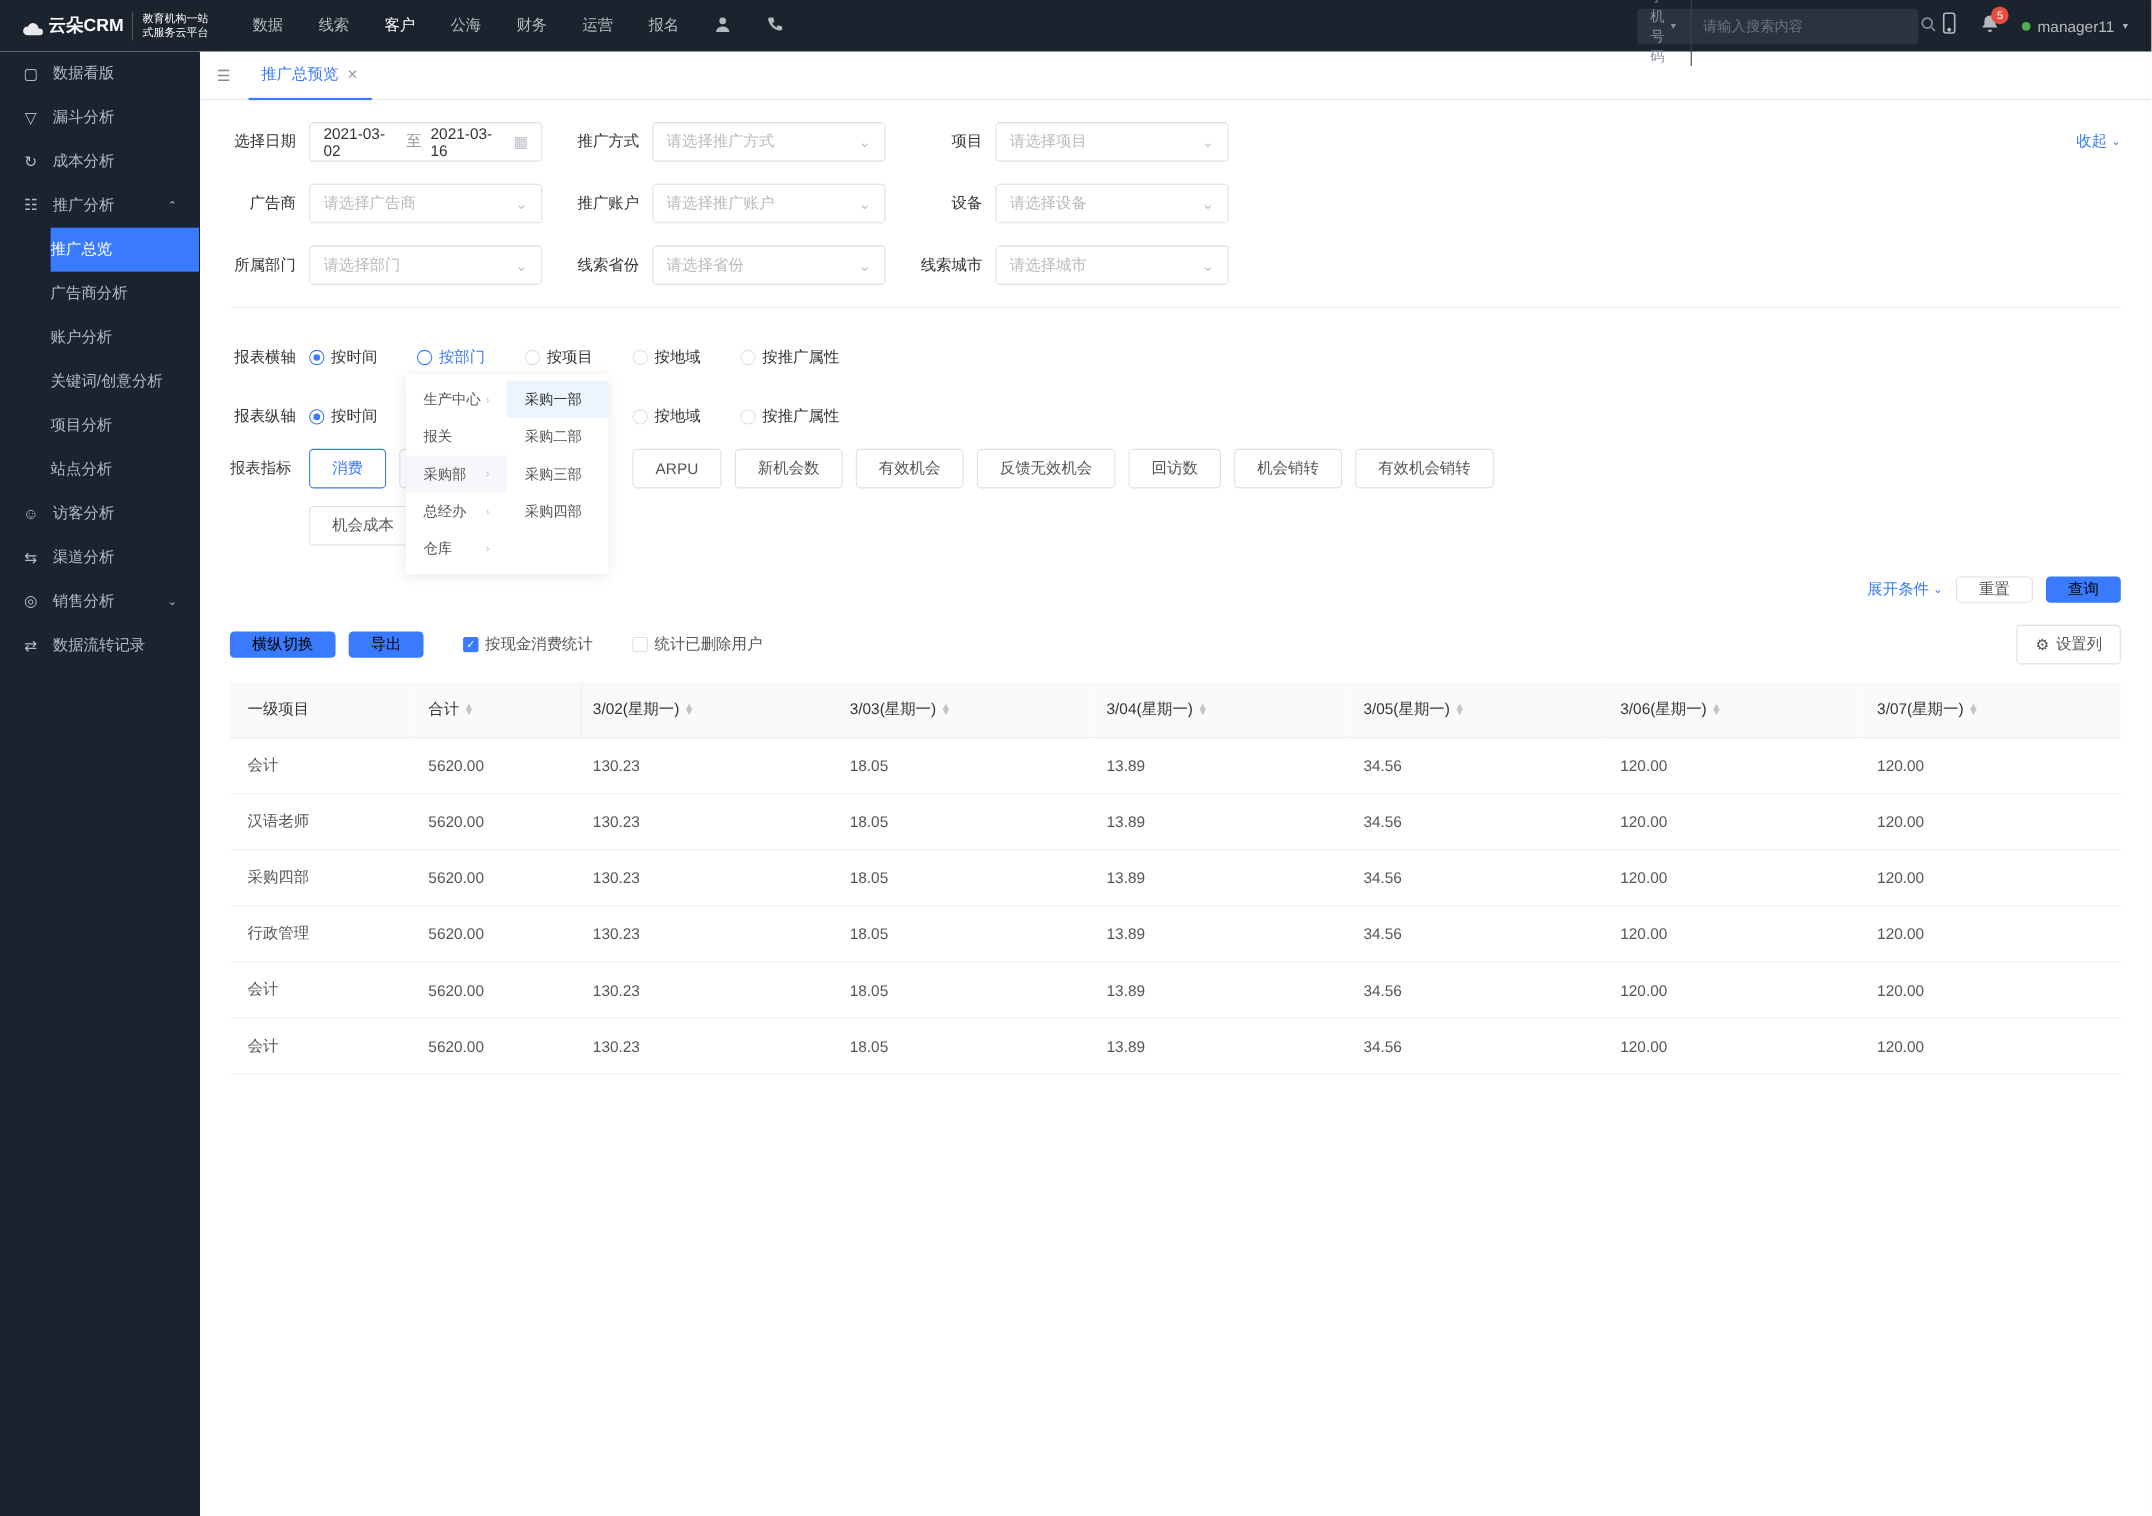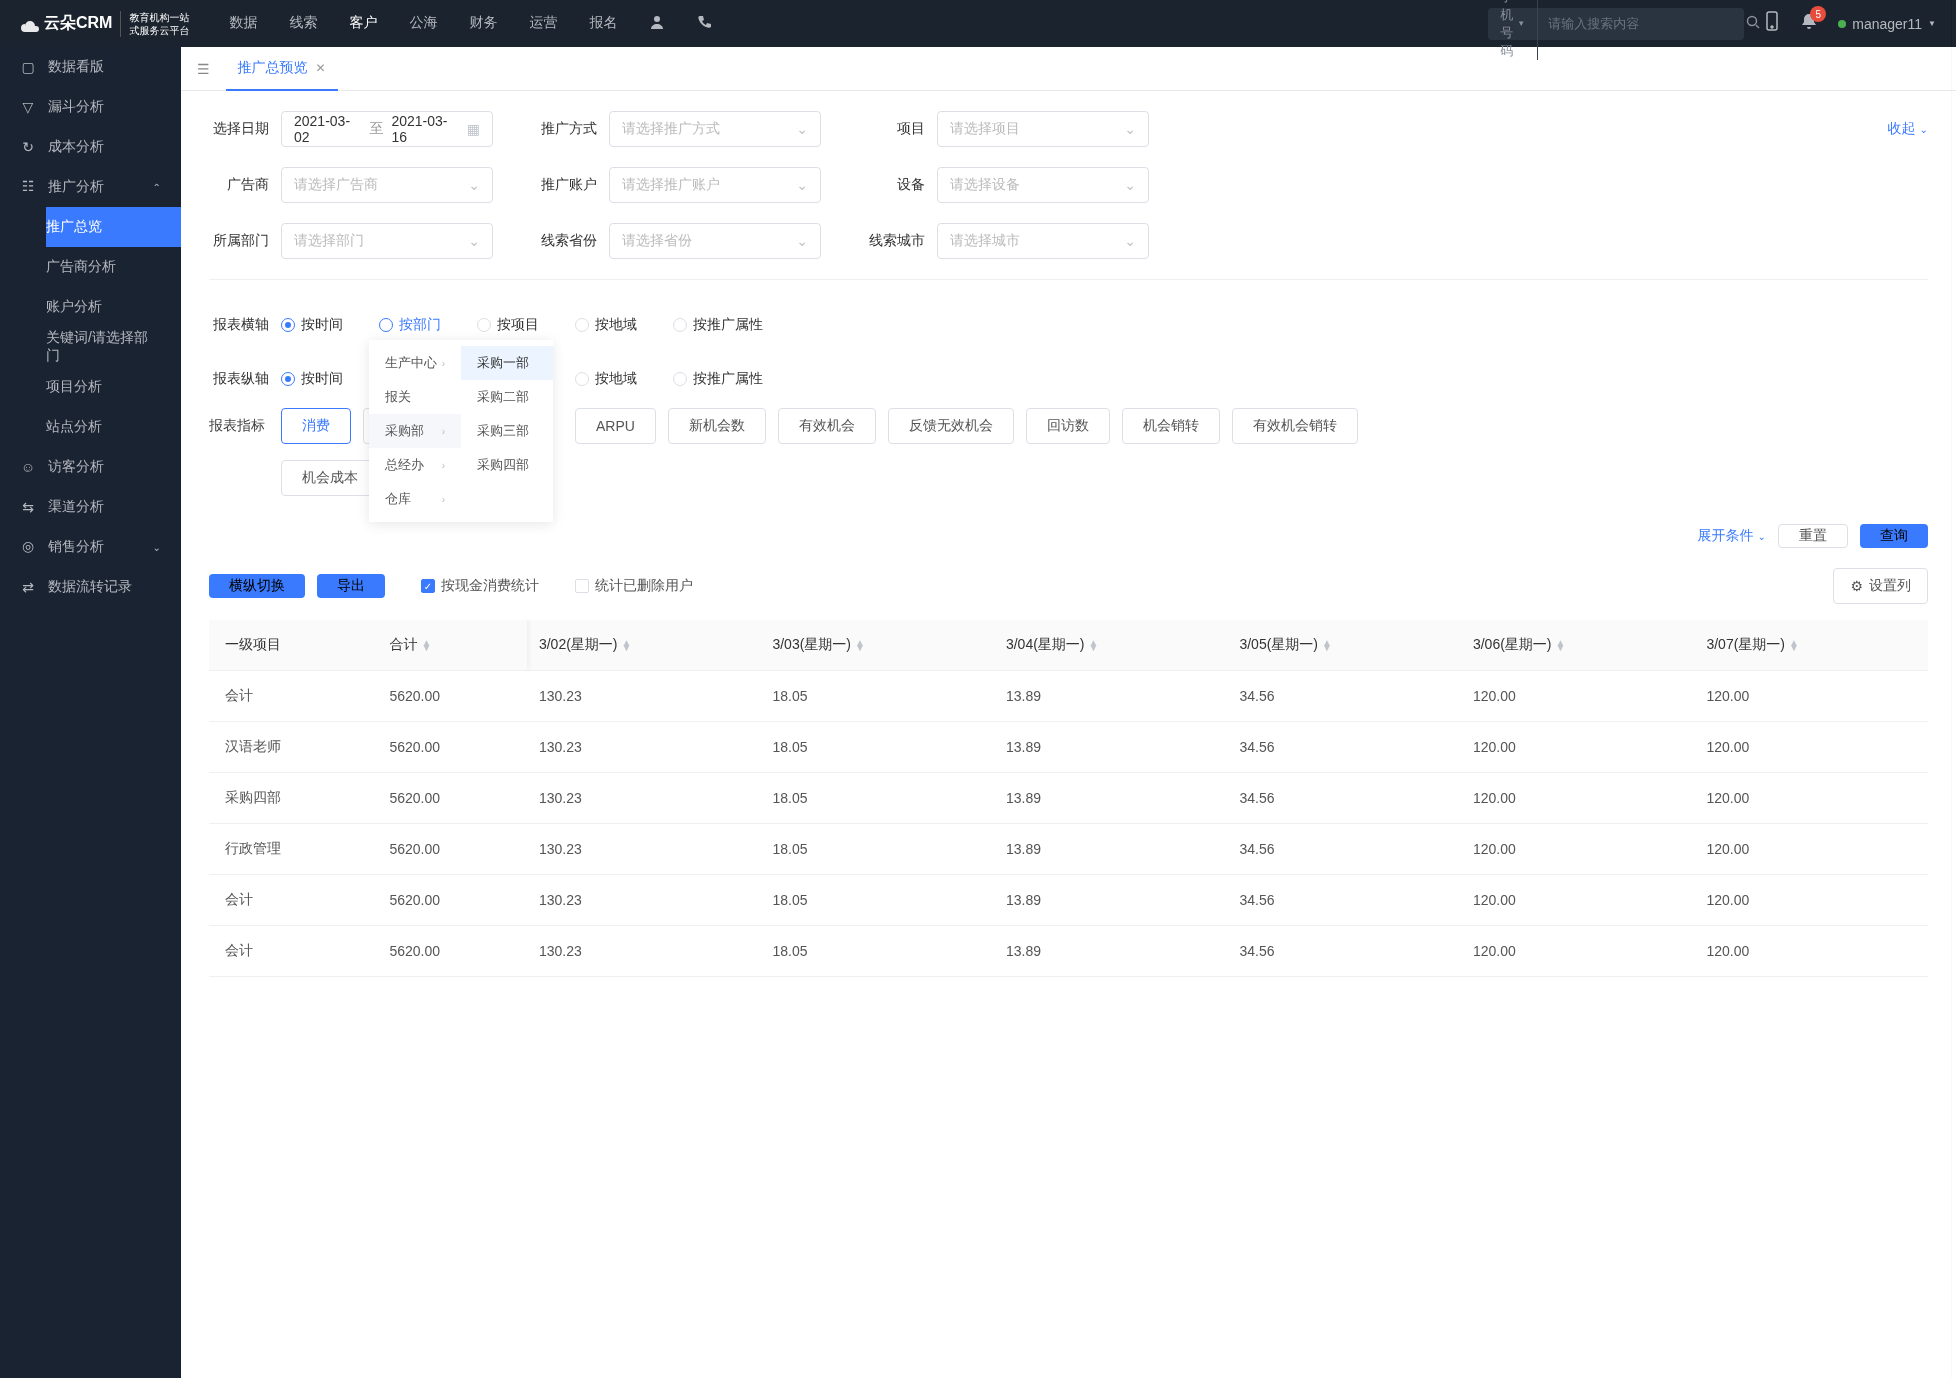--- a/index.html
+++ b/index.html
@@ -38,21 +38,21 @@
     .main{margin-left:181px;padding:0;}
     .tab-bar{height:44px;border-bottom:1px solid #e8e8e8;display:flex;align-items:center;padding:0 16px;gap:16px;background:#fff;}
     .hamburger{color:#888;cursor:pointer;}
     .tab{display:flex;align-items:center;gap:8px;padding:0 12px;height:44px;border-bottom:2px solid #3a7afe;color:#3a7afe;cursor:pointer;}
     .tab-close{color:#999;font-size:12px;}
     
     .content{padding:20px 28px;}
     
     
     .filter-section{background:#fff;}
-    .filter-row{display:flex;align-items:center;gap:44px;margin-bottom:20px;}
+    .filter-row{display:flex;align-items:center;gap:28px;margin-bottom:20px;}
     .filter-item{display:flex;align-items:center;gap:12px;}
     .filter-label{width:60px;text-align:right;color:#333;font-size:14px;}
     .form-control{height:36px;border:1px solid #dcdfe6;border-radius:4px;padding:0 12px;display:flex;align-items:center;justify-content:space-between;color:#bbb;background:#fff;cursor:pointer;width:212px;font-size:14px;}
     .date-range{width:212px;justify-content:flex-start;gap:8px;color:#333;}
     .date-range .sep{color:#999;}
     .calendar-icon{color:#c0c4cc;margin-left:auto;}
     .dropdown-icon{color:#c0c4cc;}
     .collapse-link{margin-left:auto;color:#3a7afe;cursor:pointer;display:flex;align-items:center;gap:4px;}
     
     
@@ -186,21 +186,21 @@
       <span style="display:flex;gap:12px">
         <span class="side-icon">☷</span>
         <span>推广分析</span>
       </span>
       <span class="chevron">⌃</span>
     </div>
   <div class="sidebar-sub">
     <div class="sidebar-item active">推广总览</div>
     <div class="sidebar-item">广告商分析</div>
     <div class="sidebar-item">账户分析</div>
-    <div class="sidebar-item">关键词/请选择部门</div>
+    <div class="sidebar-item">关键词/创意分析</div>
     <div class="sidebar-item">项目分析</div>
     <div class="sidebar-item">站点分析</div>
   </div>
   <div class="sidebar-item">
       <span class="side-icon">☺</span>
       <span>访客分析</span>
     </div>
   <div class="sidebar-item">
       <span class="side-icon">⇆</span>
       <span>渠道分析</span>

